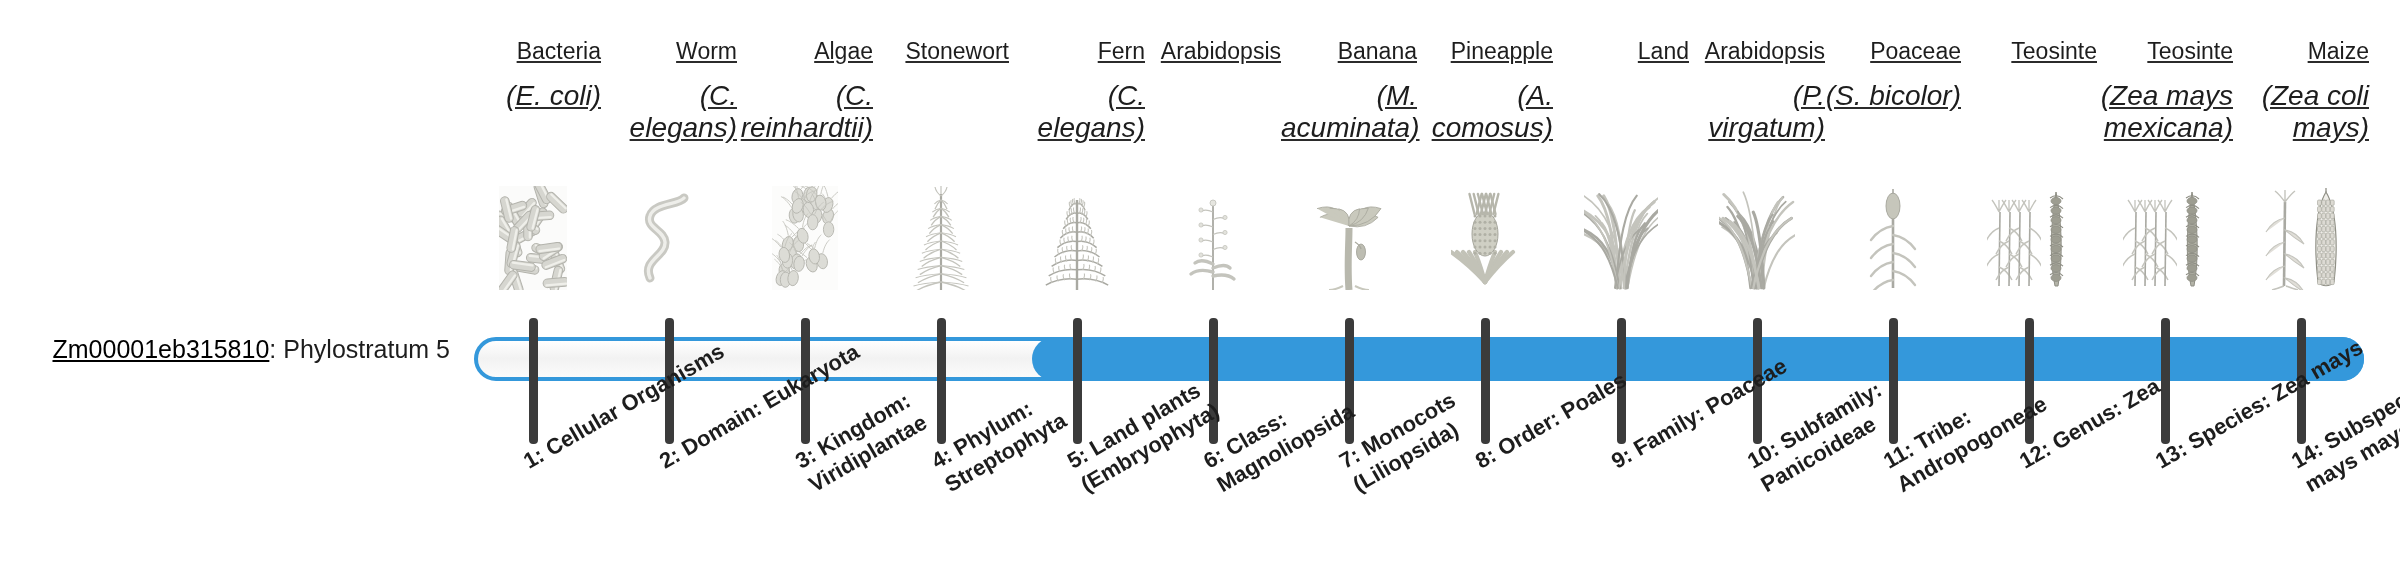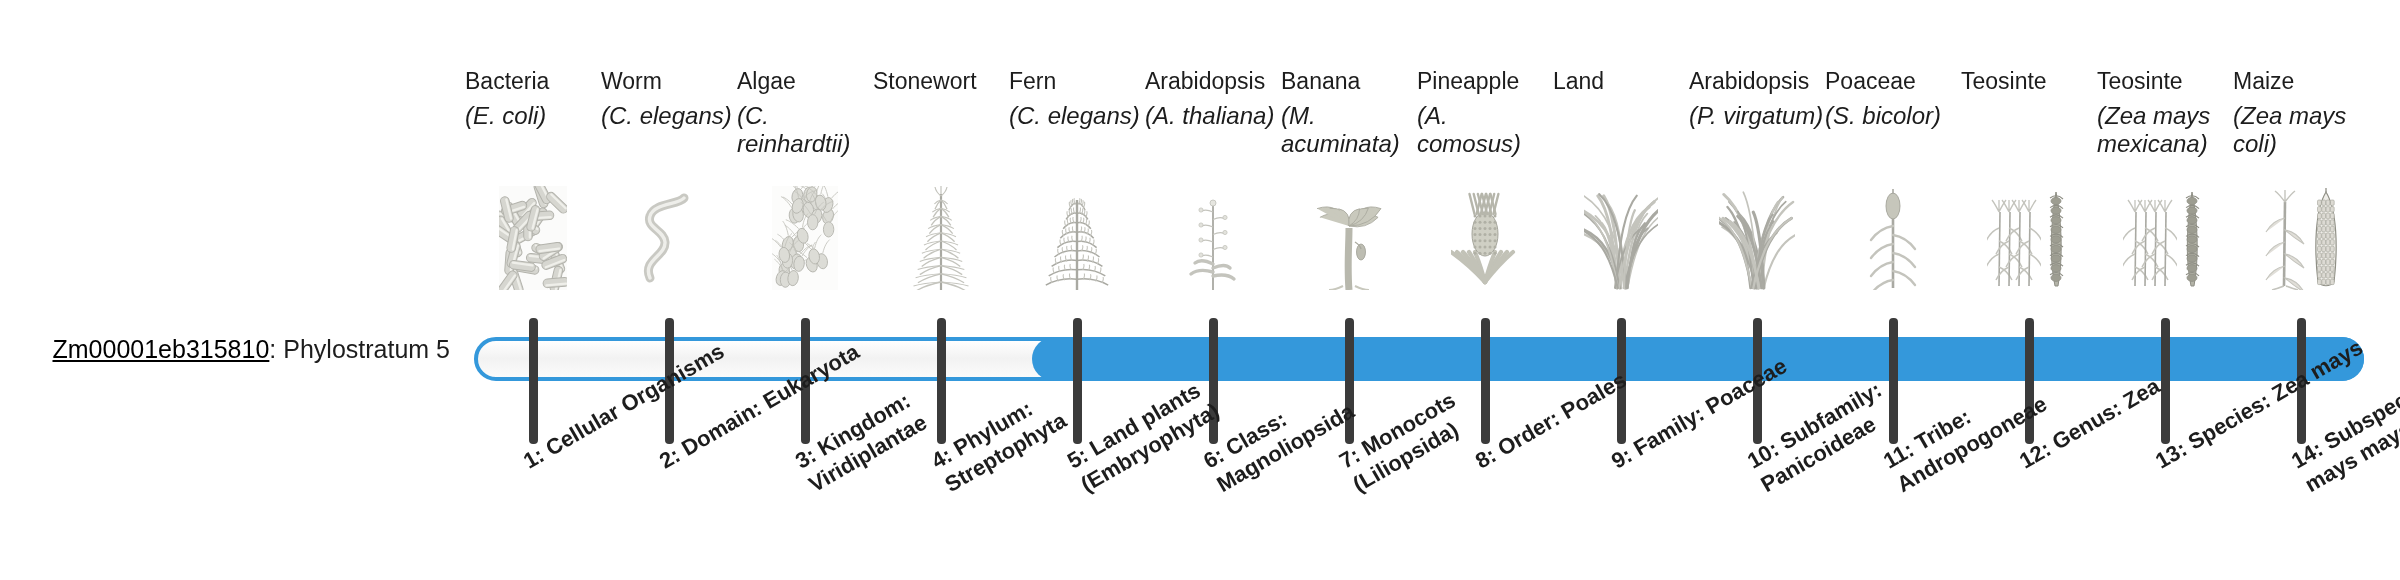--- a/index.html
+++ b/index.html
@@ -37,34 +37,35 @@
   .gene-label .gene-id {
     color: #000000;
     text-decoration: underline;
     text-underline-offset: 2px;
     cursor: pointer;
   }
 
   
   .col {
     position: absolute;
-    top: 68px;
+    top: 38px;
     width: 136px;
     margin-left: -68px;   
-    text-align: left;
+    text-align: right;
+    text-decoration: underline;
   }
   .col-common {
     font-size: 23px;
     line-height: 1.16;
     color: #1d1d1d;
     height: 30px;
   }
   .col-latin {
-    margin-top: 4px;
-    font-size: 24px;
+    margin-top: 12px;
+    font-size: 28px;
     line-height: 1.16;
     font-style: italic;
     color: #1d1d1d;
     height: 56px;
   }
 
   
   .art {
     position: absolute;
     top: 172px;
@@ -606,21 +607,20 @@
           <path d="M11.0 97.0 q-2 -4 -1 -6" stroke="#c4c4bd" stroke-width="1.1" fill="none"></path>
           <path d="M36 93.2 q17.16 -2 31.2 6" fill="none" stroke="#a9a9a2" stroke-width="1.5"></path>
           <path d="M42.2 93.4 q2 -4 1 -6" stroke="#c4c4bd" stroke-width="1.1" fill="none"></path>
           <path d="M48.5 94.2 q2 -4 1 -6" stroke="#c4c4bd" stroke-width="1.1" fill="none"></path>
           <path d="M54.7 95.4 q2 -4 1 -6" stroke="#c4c4bd" stroke-width="1.1" fill="none"></path>
           <path d="M61.0 97.0 q2 -4 1 -6" stroke="#c4c4bd" stroke-width="1.1" fill="none"></path>
         </svg>
       </div>
       <div class="col" style="left: 1213px;">
         <div class="col-common">Arabidopsis</div>
-        <div class="col-latin">(A. thaliana)</div>
       </div>
       <div class="art" style="left: 1213px;">
         <svg width="70" height="104" viewBox="0 0 70 104">
           <path d="M35 104 L35 20" stroke="#a9a9a2" stroke-width="1.8" fill="none"></path>
           <path d="M35 86 q-14 -4 -22 2 M35 90 q14 -3 21 3 M35 78 q-12 -6 -18 -1 M35 82 q12 -5 17 0" stroke="#c4c4bd" stroke-width="3.4" fill="none" stroke-linecap="round"></path>
           <path d="M35 26 q-7 -3 -11 -1" stroke="#c4c4bd" stroke-width="1.2" fill="none"></path>
           <circle cx="23" cy="24" r="2.1" fill="#e2e2dc" stroke="#c4c4bd" stroke-width="0.8"></circle>
           <path d="M35 33.5 q7 -3 11 -1" stroke="#c4c4bd" stroke-width="1.2" fill="none"></path>
           <circle cx="47" cy="31.5" r="2.1" fill="#e2e2dc" stroke="#c4c4bd" stroke-width="0.8"></circle>
           <path d="M35 41 q-7 -3 -11 -1" stroke="#c4c4bd" stroke-width="1.2" fill="none"></path>
@@ -925,21 +925,21 @@
           <path d="M7 69.6 q7 -5 13 1" stroke="#8f8f85" stroke-width="1.1" fill="none"></path>
           <ellipse cx="13" cy="72.6" rx="5" ry="3.6" fill="#9d9d91" stroke="#8f8f85" stroke-width="0.8"></ellipse>
           <path d="M7 79.2 q7 -5 13 1" stroke="#8f8f85" stroke-width="1.1" fill="none"></path>
           <ellipse cx="13" cy="82.2" rx="5" ry="3.6" fill="#9d9d91" stroke="#8f8f85" stroke-width="0.8"></ellipse>
           <path d="M7 88.8 q7 -5 13 1" stroke="#8f8f85" stroke-width="1.1" fill="none"></path>
           <ellipse cx="13" cy="91.8" rx="5" ry="3.6" fill="#9d9d91" stroke="#8f8f85" stroke-width="0.8"></ellipse>
         </svg>
       </div>
       <div class="col" style="left: 2301px;">
         <div class="col-common">Maize</div>
-        <div class="col-latin">(Zea mays coli)</div>
+        <div class="col-latin">(Zea coli mays)</div>
       </div>
       <div class="art" style="left: 2301px;">
         <svg width="50" height="104" viewBox="0 0 50 104">
           <path d="M24 100 L25 16" stroke="#a9a9a2" stroke-width="2.6" fill="none"></path>
           <path d="M25 32 q-12 2 -19 14 q--10 -6 --19 -14z" fill="#e0ded8" stroke="#c4c4bd" stroke-width="1.1"></path>
           <path d="M25 44 q12 2 19 14 q-10 -6 -19 -14z" fill="#e0ded8" stroke="#c4c4bd" stroke-width="1.1"></path>
           <path d="M25 56 q-12 2 -19 14 q--10 -6 --19 -14z" fill="#e0ded8" stroke="#c4c4bd" stroke-width="1.1"></path>
           <path d="M25 68 q12 2 19 14 q-10 -6 -19 -14z" fill="#e0ded8" stroke="#c4c4bd" stroke-width="1.1"></path>
           <path d="M25 80 q-12 2 -19 14 q--10 -6 --19 -14z" fill="#e0ded8" stroke="#c4c4bd" stroke-width="1.1"></path>
           <path d="M25 92 q12 2 19 14 q-10 -6 -19 -14z" fill="#e0ded8" stroke="#c4c4bd" stroke-width="1.1"></path>

